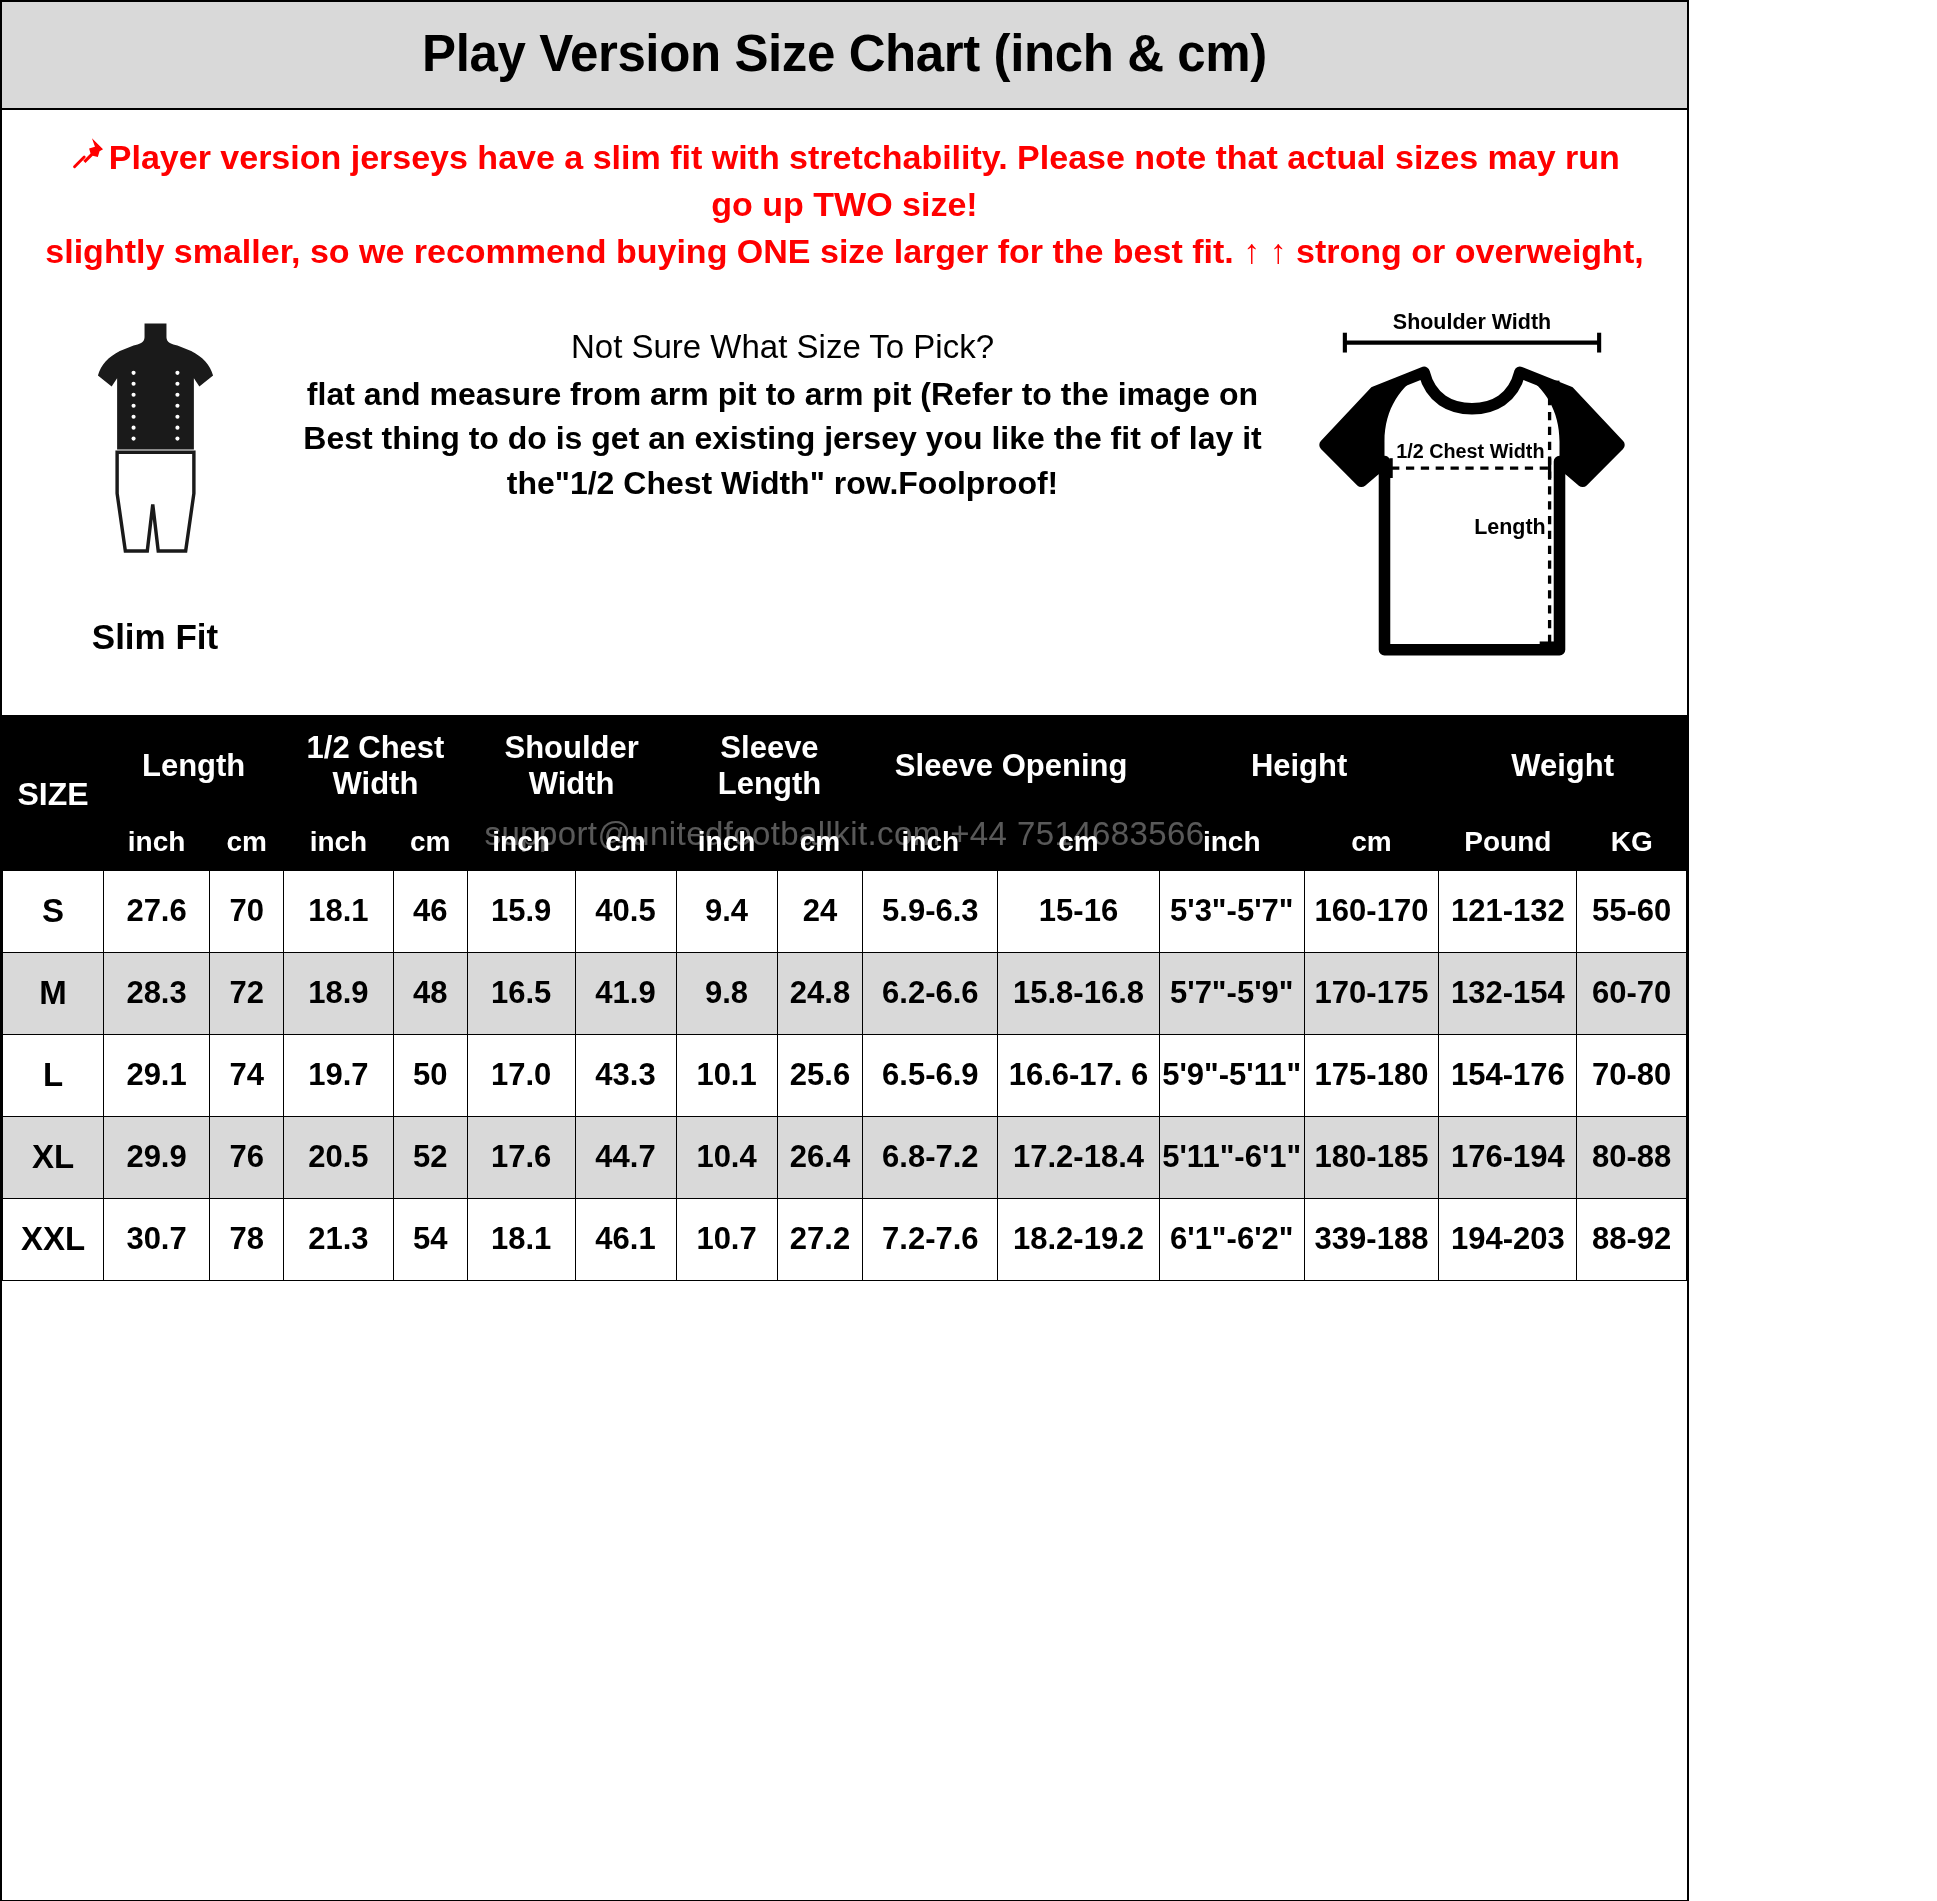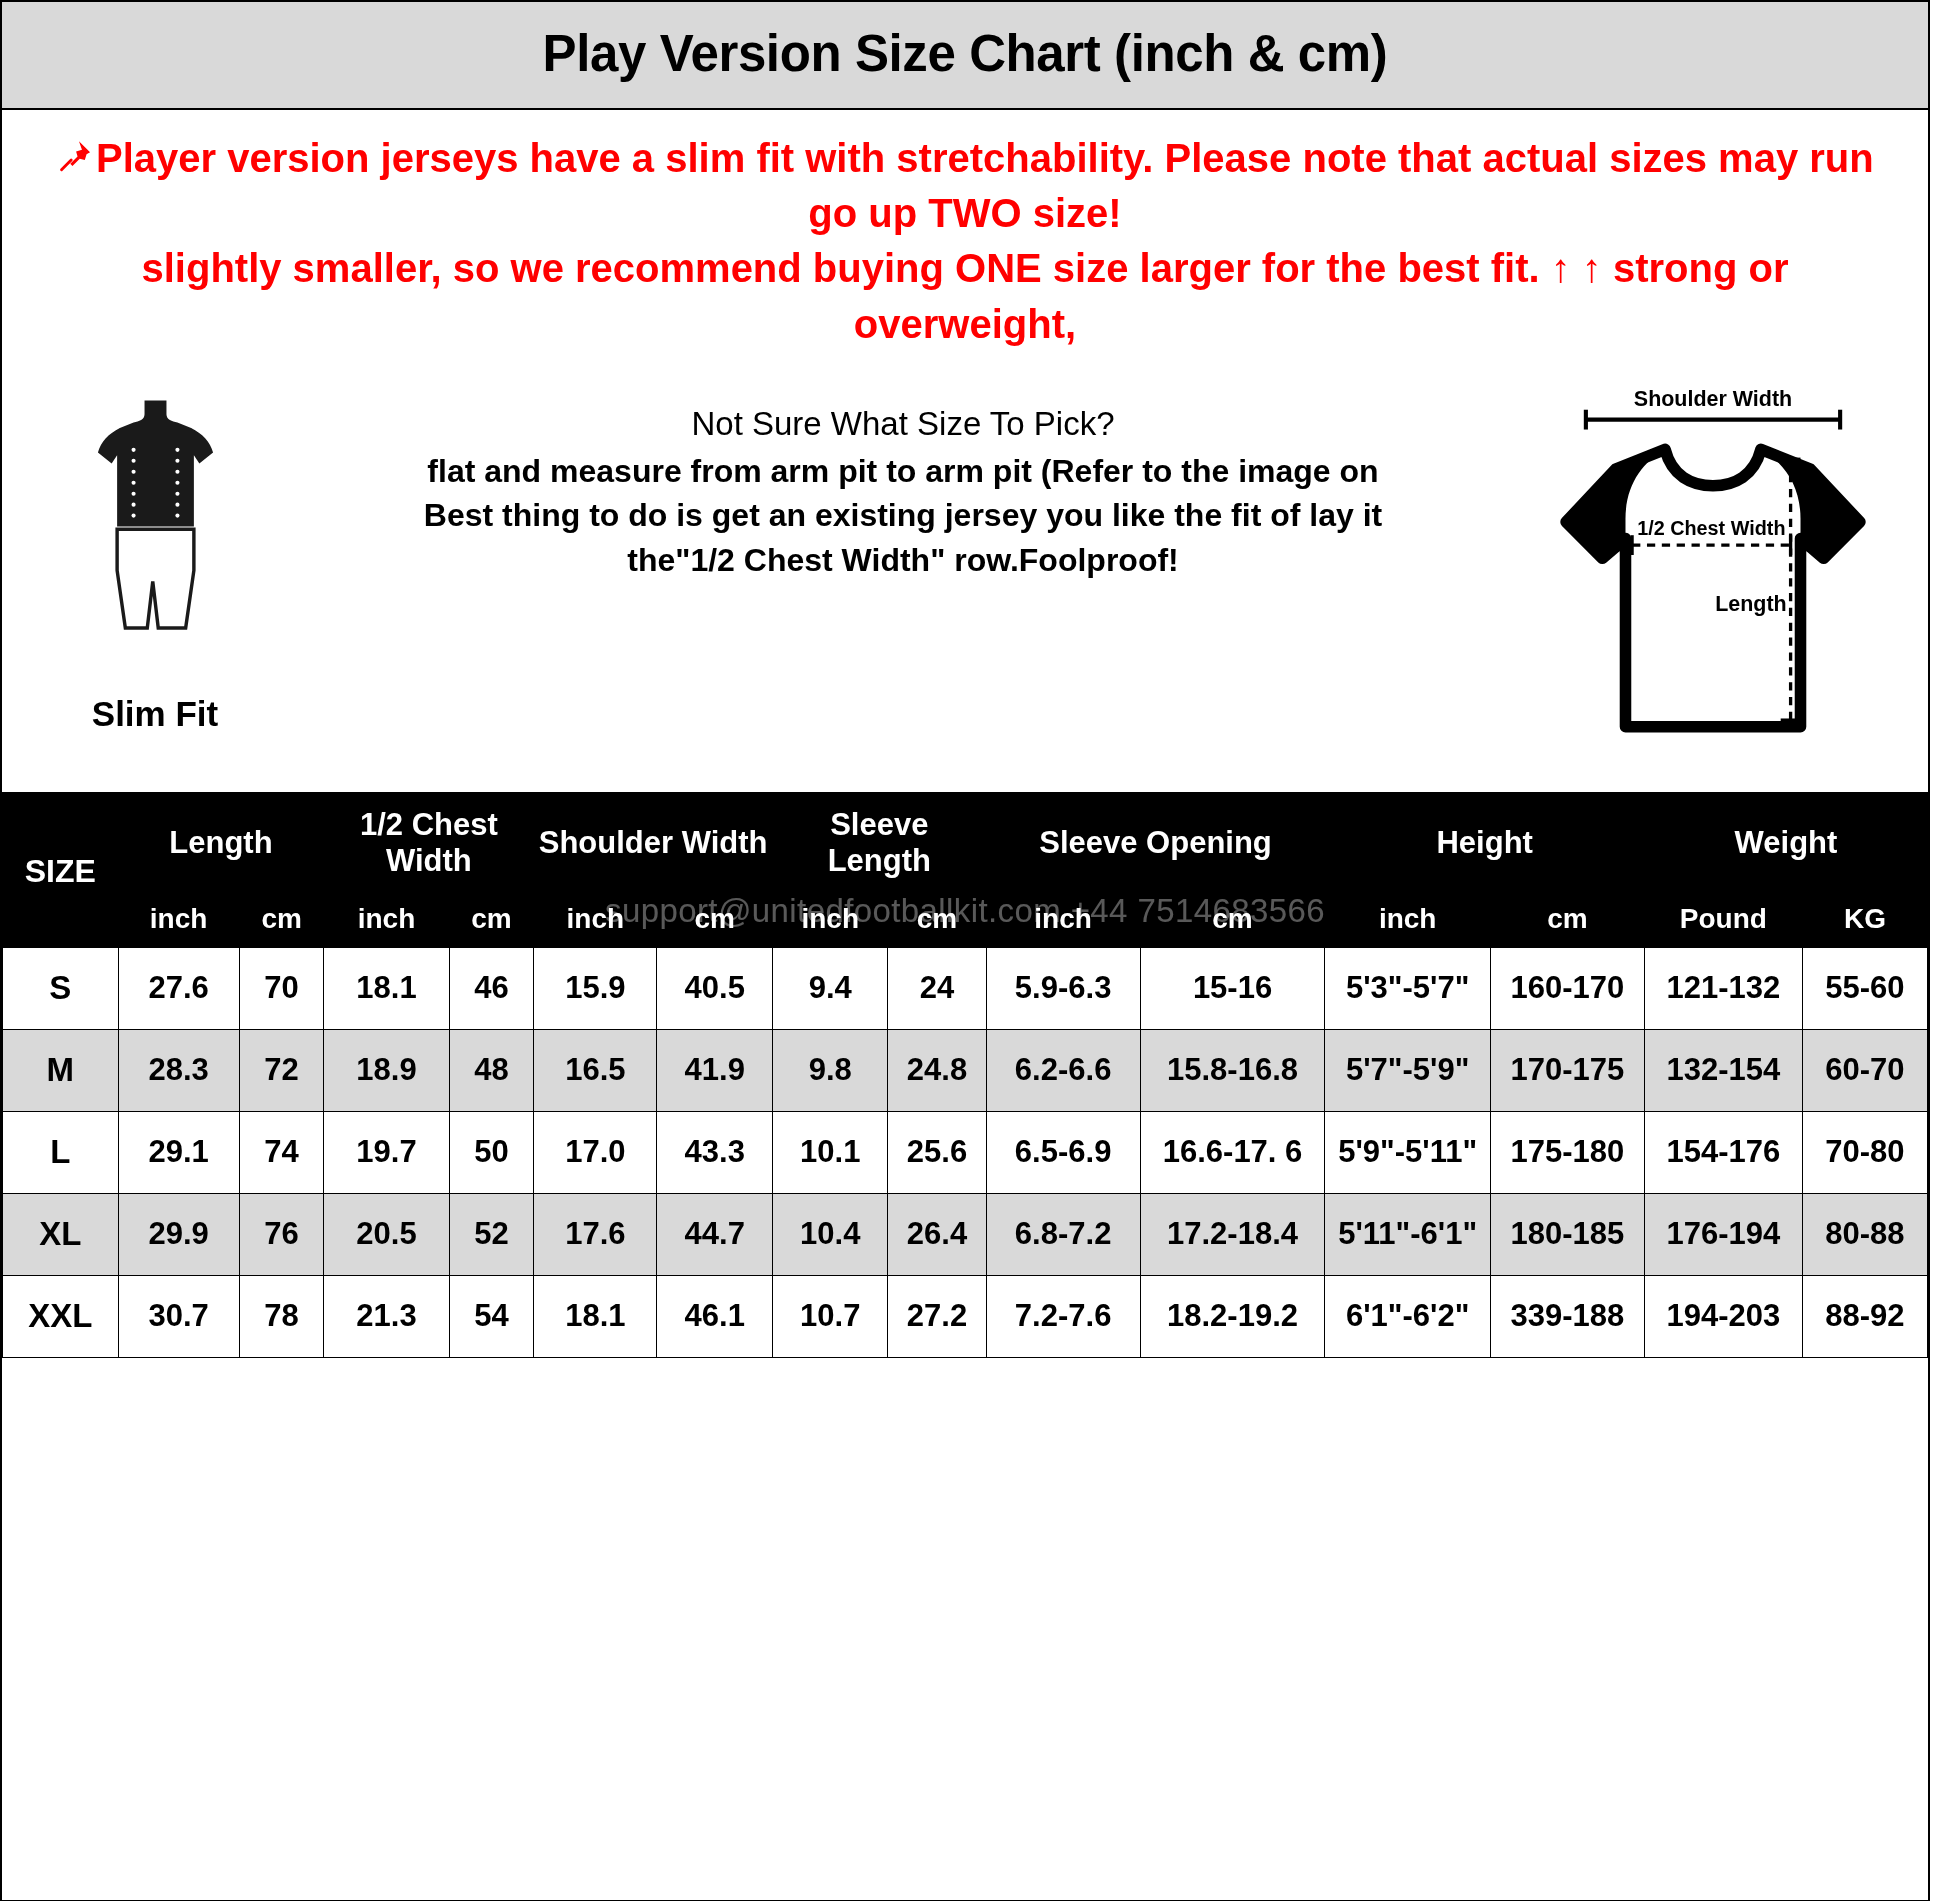--- a/index.html
+++ b/index.html
@@ -4,21 +4,21 @@
 <style>
   * { box-sizing: border-box; }
   html, body { margin: 0; padding: 0; }
   body {
     width: 1937px;
     font-family: "Liberation Sans", sans-serif;
     background: #ffffff;
     color: #000000;
   }
   .page {
-    width: 1930px;
+    width: 1689px;
     min-height: 1902px;
     border: 2.5px solid #000;
     background: #fff;
     display: flex;
     flex-direction: column;
   }
 
   
   .header {
     background: #d9d9d9;
@@ -29,21 +29,21 @@
   .header-title {
     font-size: 51px;
     font-weight: bold;
     letter-spacing: -0.4px;
   }
 
   
   .notice {
     color: #ff0000;
     font-weight: bold;
-    font-size: 40px;
+    font-size: 34px;
     line-height: 1.38;
     text-align: center;
     padding: 21.5px 26.5px 8.3px 26.5px;
   }
   .pin-icon {
     display: inline-block;
     transform: translateY(3.3px);
     margin-right: 1.7px;
   }
 

